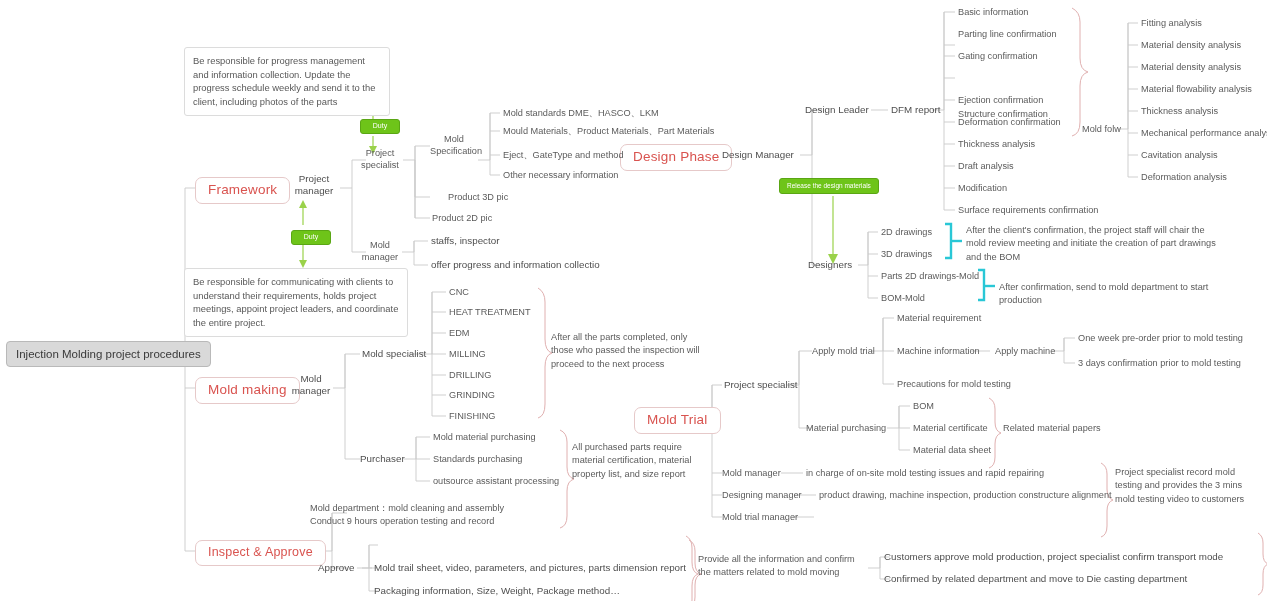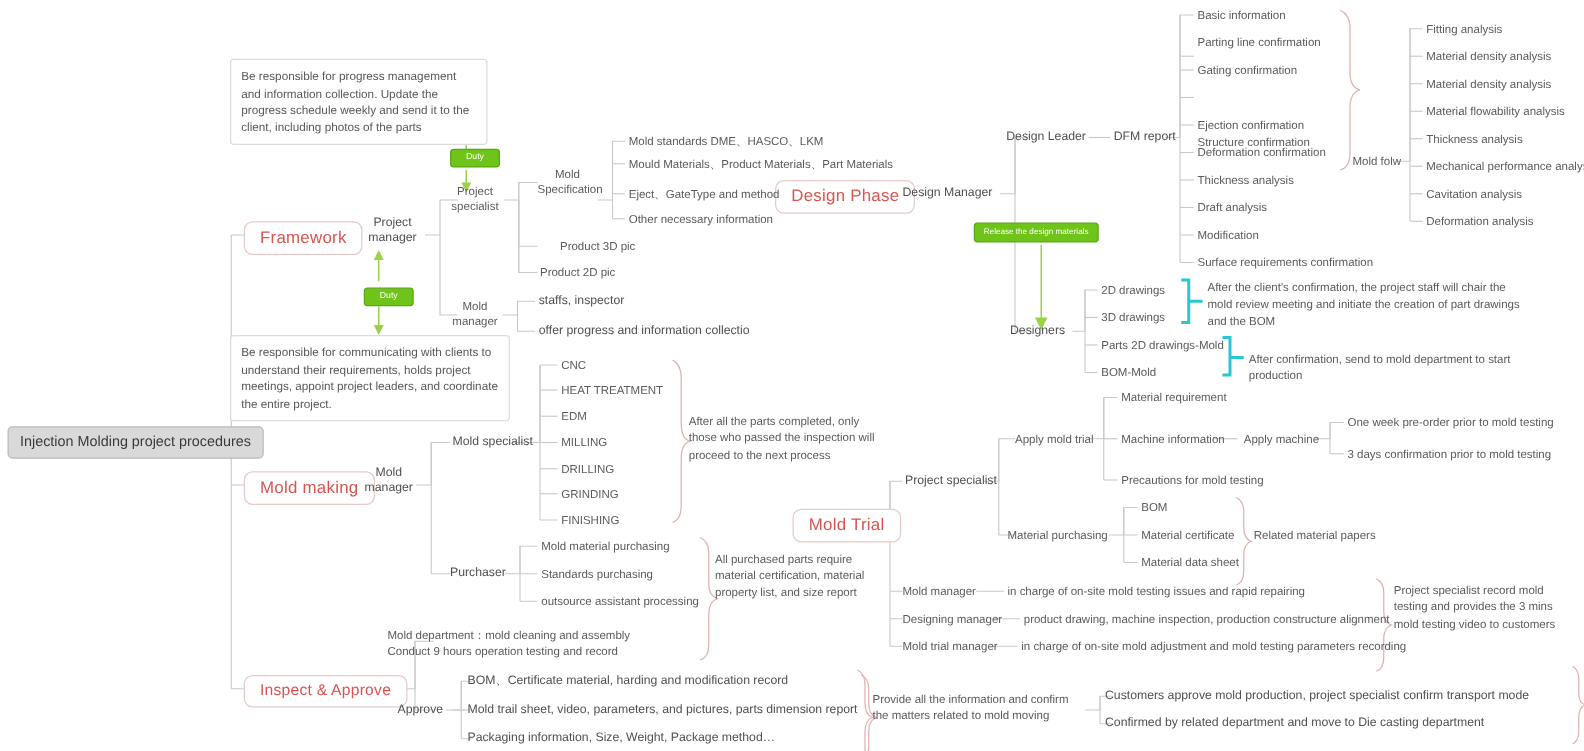--- a/index.html
+++ b/index.html
@@ -308,28 +308,26 @@
   <div class="node lbl" style="left:913px;top:401px;">BOM</div>
   <div class="node lbl" style="left:913px;top:423px;">Material certificate</div>
   <div class="node lbl" style="left:913px;top:445px;">Material data sheet</div>
   <div class="node lbl" style="left:1003px;top:423px;">Related material papers</div>
 
   <div class="node lbl" style="left:722px;top:468px;">Mold manager</div>
   <div class="node lbl" style="left:806px;top:468px;">in charge of on-site mold testing issues and rapid repairing</div>
   <div class="node lbl" style="left:722px;top:490px;">Designing manager</div>
   <div class="node lbl" style="left:819px;top:490px;">product drawing, machine inspection, production constructure alignment</div>
   <div class="node lbl" style="left:722px;top:512px;">Mold trial manager</div>
-  <div class="node lbl" style="left:817px;top:512px;">in charge of on-site mold adjustment and mold testing parameters recording</div>
 
   <div class="node ann" style="left:1115px;top:466px;width:130px;">Project specialist record mold testing and provides the 3 mins mold testing video to customers</div>
 
   <div class="node ann" style="left:310px;top:502px;width:220px;">Mold department：mold cleaning and assembly Conduct 9 hours operation testing and record</div>
   <div class="node lbl m" style="left:318px;top:562px;">Approve</div>
 
-  <div class="node lbl m" style="left:374px;top:539px;">BOM、Certificate material, harding and modification record</div>
   <div class="node lbl m" style="left:374px;top:562px;">Mold trail sheet, video, parameters, and pictures, parts dimension report</div>
   <div class="node lbl m" style="left:374px;top:585px;">Packaging information, Size, Weight, Package method…</div>
 
   <div class="node ann" style="left:698px;top:553px;width:170px;">Provide all the information and confirm the matters related to mold moving</div>
   <div class="node lbl m" style="left:884px;top:551px;">Customers approve mold production, project specialist confirm transport mode</div>
   <div class="node lbl m" style="left:884px;top:573px;">Confirmed by related department and move to Die casting department</div>
 
 </div>
 
 </body></html>

